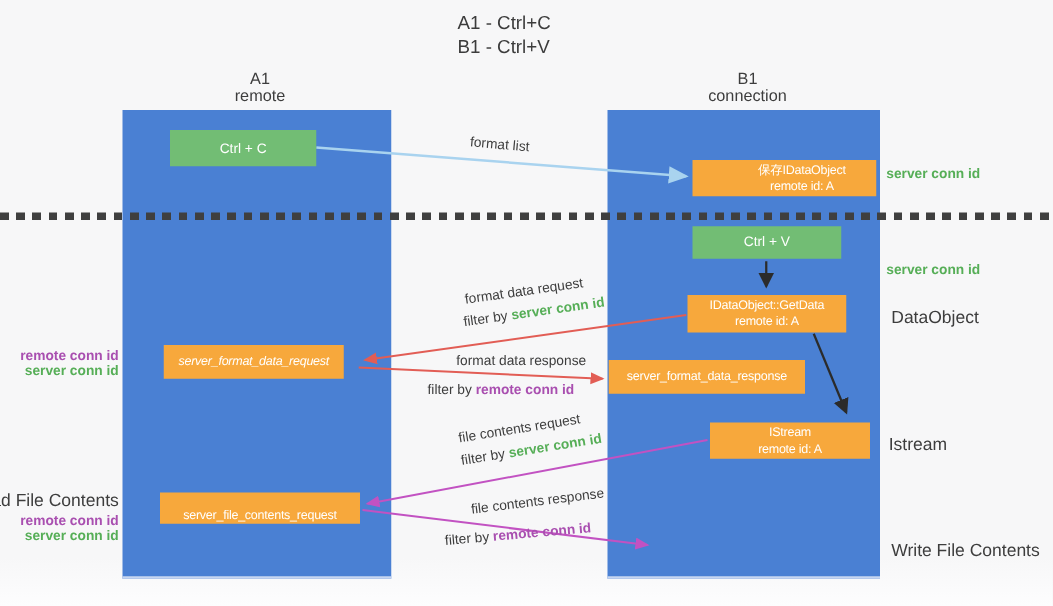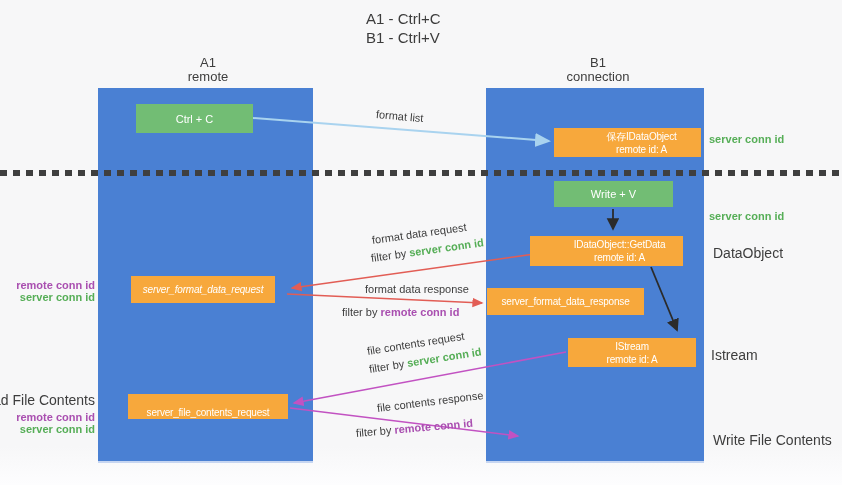--- a/index.html
+++ b/index.html
@@ -82,23 +82,23 @@
   </svg>
 
   <div class="box green" style="left:136px;top:104px;width:117px;height:29px;">
     <span>Ctrl + C</span>
   </div>
   <div class="box orange" style="left:554px;top:128px;width:119px;height:29px;padding-left:28px;">
     <span>保存IDataObject</span>
     <span>remote id: A</span>
   </div>
   <div class="box green" style="left:554px;top:181px;width:119px;height:26px;">
-    <span>Write + V</span>
+    <span>Ctrl + V</span>
   </div>
-  <div class="box orange" style="left:530px;top:236px;width:127px;height:30px;padding-left:26px;">
+  <div class="box orange" style="left:550px;top:236px;width:127px;height:30px;">
     <span>IDataObject::GetData</span>
     <span>remote id: A</span>
   </div>
   <div class="box orange" style="left:131px;top:276px;width:144px;height:27px;font-style:italic;">
     <span>server_format_data_request</span>
   </div>
   <div class="box orange" style="left:487px;top:288px;width:157px;height:27px;">
     <span>server_format_data_response</span>
   </div>
   <div class="box orange" style="left:568px;top:338px;width:128px;height:29px;">

